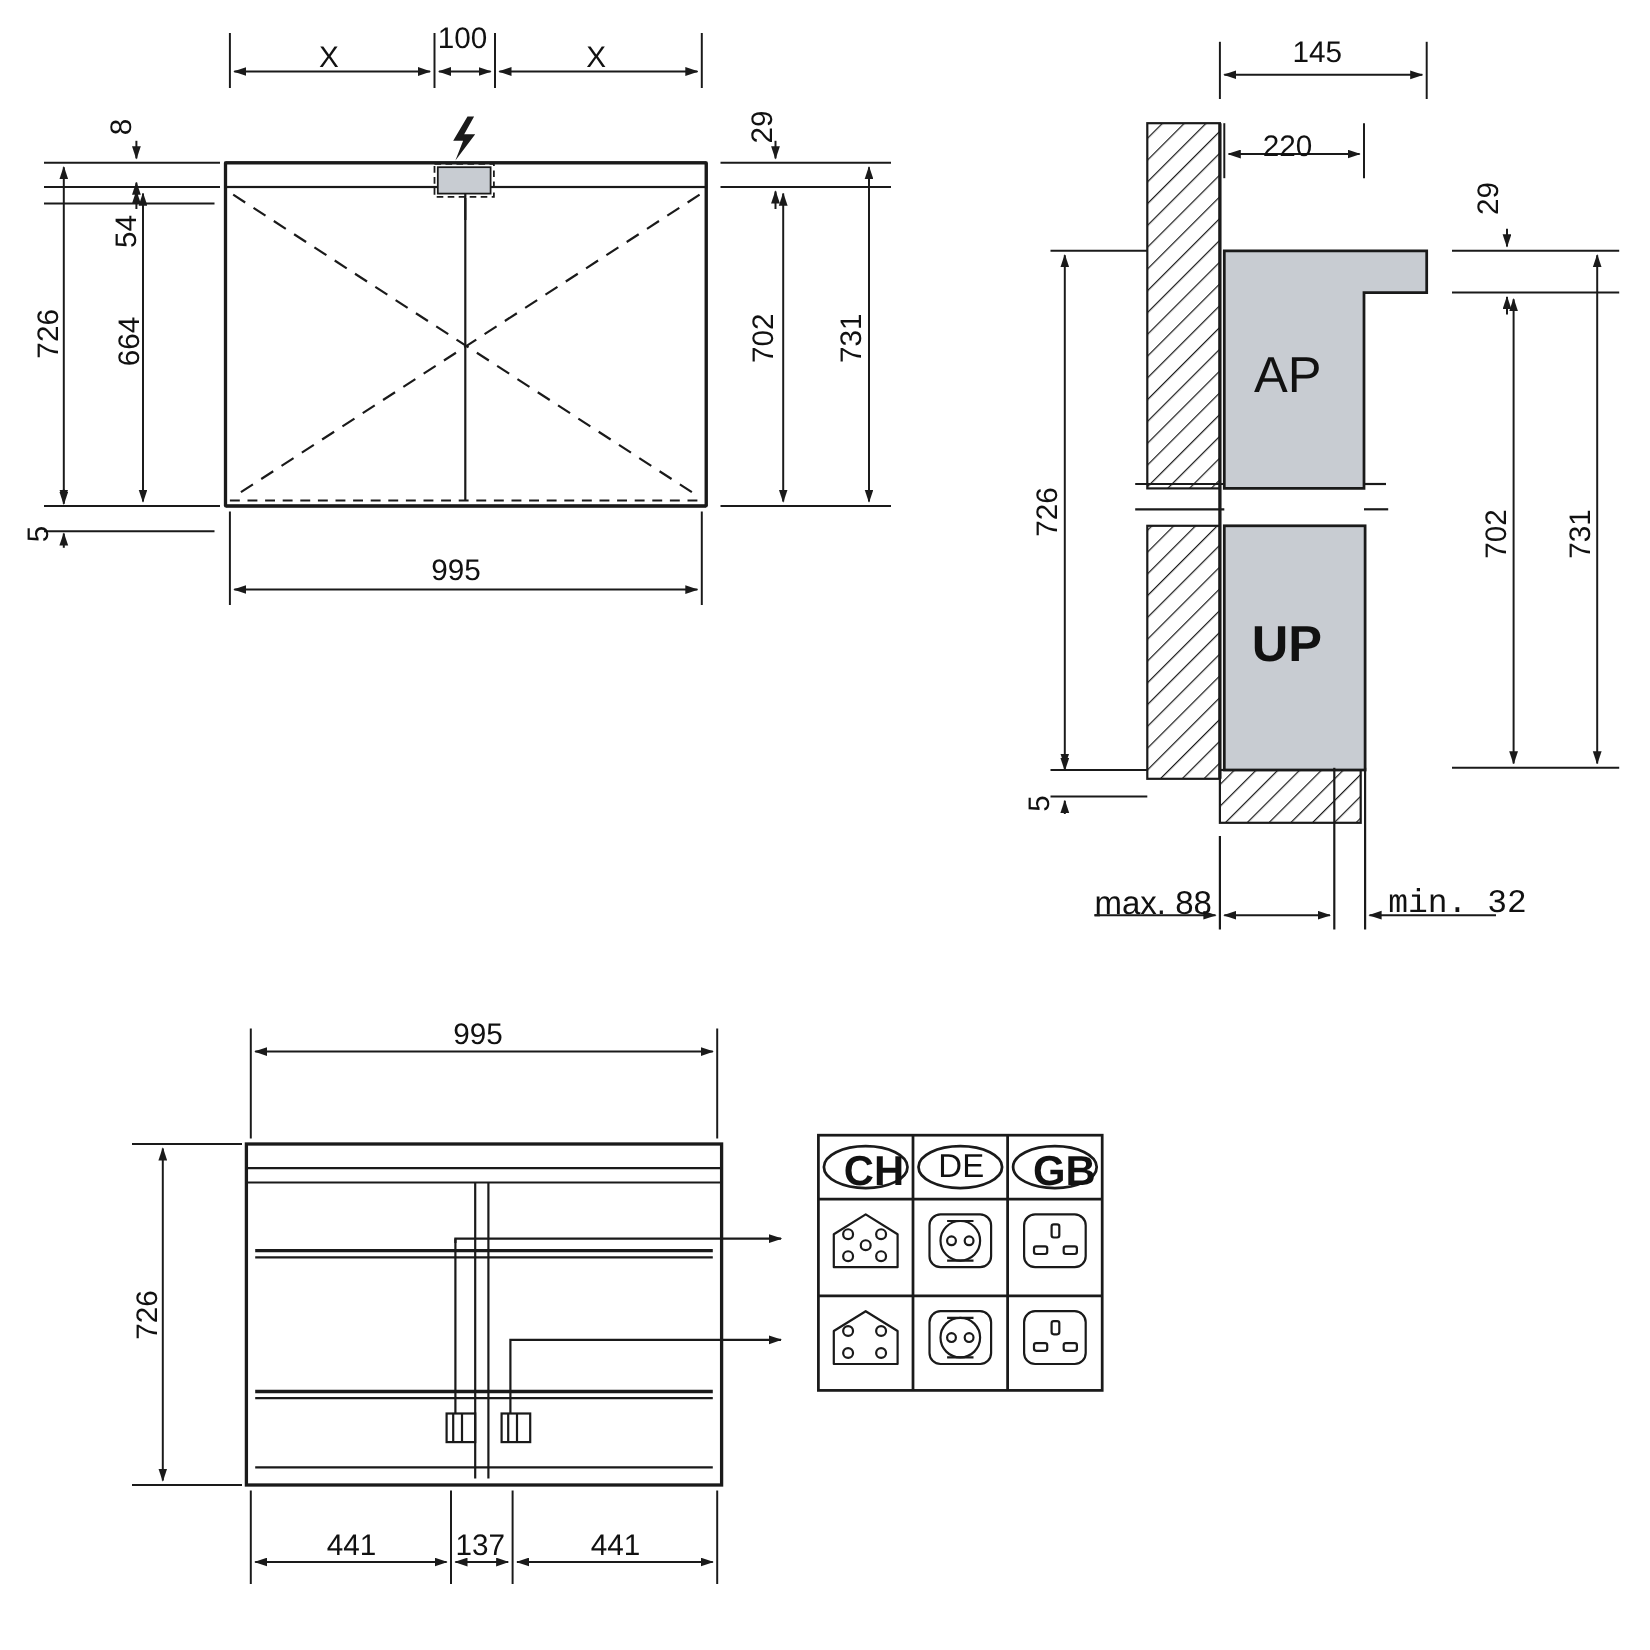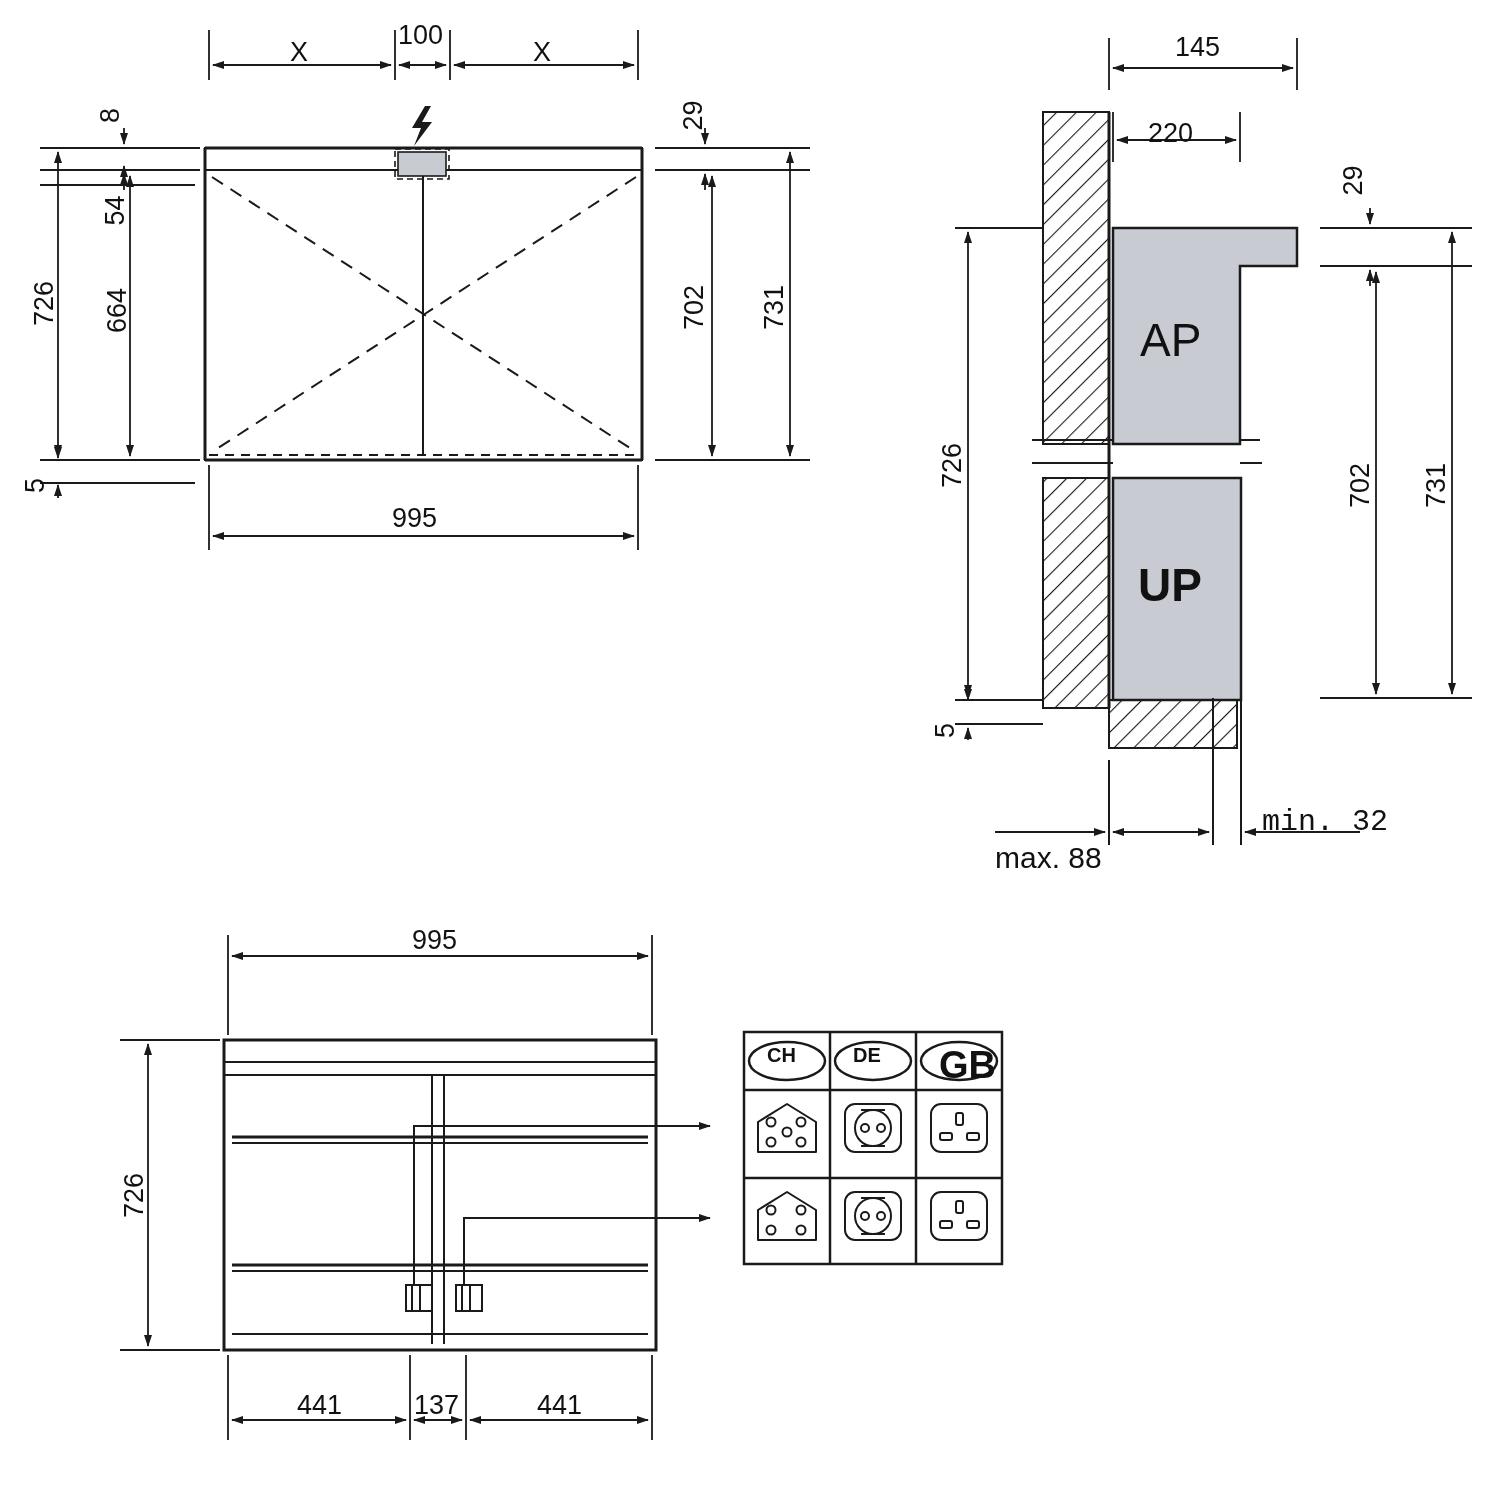--- a/index.html
+++ b/index.html
@@ -258,26 +258,26 @@
 
 <div class="lbl" style="left:1175px;top:32px;">145</div>
 <div class="lbl" style="left:1148px;top:118px;">220</div>
 <div class="lbl vert" style="left:1338px;top:165px;transform:rotate(-90deg);">29</div>
 <div class="lbl vert" style="left:930px;top:450px;transform:rotate(-90deg);">726</div>
 <div class="lbl vert" style="left:938px;top:715px;transform:rotate(-90deg);">5</div>
 <div class="lbl vert" style="left:1338px;top:470px;transform:rotate(-90deg);">702</div>
 <div class="lbl vert" style="left:1414px;top:470px;transform:rotate(-90deg);">731</div>
 <div class="lbl big" style="left:1140px;top:313px;">AP</div>
 <div class="lbl big" style="left:1138px;top:558px;font-weight:bold;">UP</div>
-<div class="lbl mid" style="left:995px;top:805px;margin-top:36px;">max. 88</div>
+<div class="lbl mid" style="left:995px;top:805px;">max. 88</div>
 <div class="lbl mid" style="left:1262px;top:805px;font-family:Liberation Mono, monospace;">min. 32</div>
 
 <div class="lbl" style="left:412px;top:925px;">995</div>
 <div class="lbl vert" style="left:112px;top:1180px;transform:rotate(-90deg);">726</div>
 <div class="lbl" style="left:297px;top:1390px;">441</div>
 <div class="lbl" style="left:414px;top:1390px;">137</div>
 <div class="lbl" style="left:537px;top:1390px;">441</div>
 
-<div class="lbl" style="left:767px;top:1044px;font-weight:bold;font-size:20px;">CH</div>
-<div class="lbl" style="left:853px;top:1044px;font-weight:bold;font-size:20px;">DE</div>
+<div class="lbl" style="left:767px;top:1044px;font-weight:bold;font-size:38px;">CH</div>
+<div class="lbl" style="left:853px;top:1044px;font-weight:normal;font-size:30px;">DE</div>
 <div class="lbl" style="left:939px;top:1044px;font-weight:bold;font-size:38px;">GB</div>
 
 </div>
 
 </body></html>

